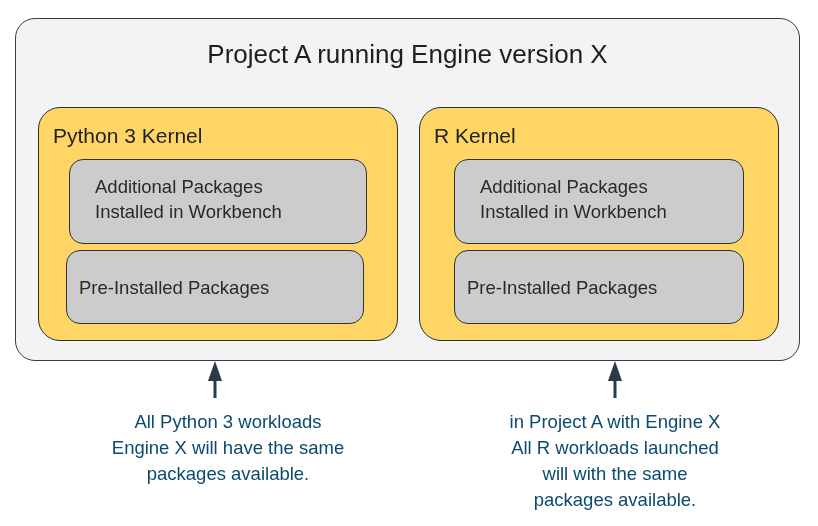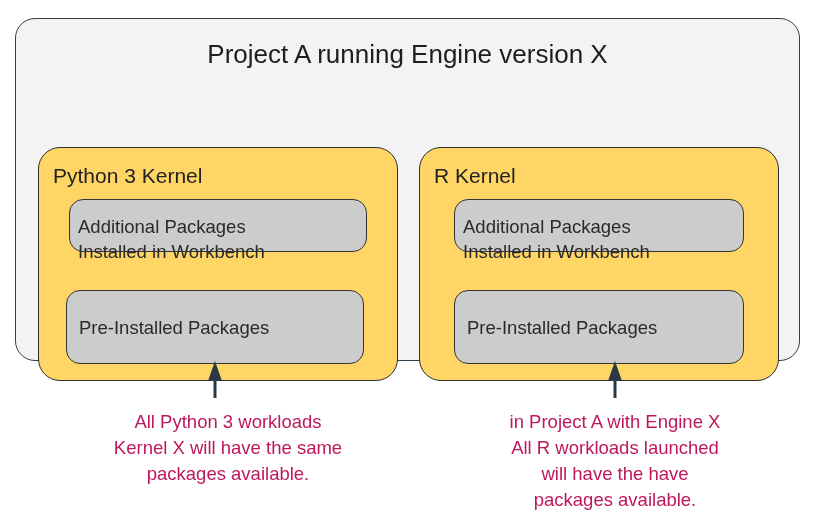--- a/index.html
+++ b/index.html
@@ -2,34 +2,34 @@
 <html><head>
 <meta charset="utf-8">
 <style>
   html, body { margin:0; padding:0; }
   body { width:818px; height:526px; background:#ffffff; position:relative; overflow:hidden;
          font-family:"Liberation Sans", "DejaVu Sans", sans-serif; color:#222; }
   .outer { position:absolute; left:15px; top:18px; width:785px; height:343px; background:#f3f3f3;
            border:1.5px solid #2f3f4b; border-radius:20px; box-sizing:border-box; }
   .outer-title { position:absolute; left:0; right:0; top:20px; text-align:center; font-size:26px; color:#1e1e1e; }
   .kernel { position:absolute; top:88px; width:360px; height:234px; background:#ffd666;
-            border:1.5px solid #2f2f2f; border-radius:22px; box-sizing:border-box;margin-top:40px; }
+            border:1.5px solid #2f2f2f; border-radius:22px; box-sizing:border-box; }
   .kernel-left { left:22px; }
   .kernel-right { left:403px;text-decoration:underline; }
   .kernel-title { position:absolute; left:14px; top:16px; font-size:21px; color:#222; }
   .pkg { position:absolute; background:#cccccc; border:1.5px solid #333; border-radius:14px; box-sizing:border-box;
          font-size:18.5px; color:#2a2a2a; line-height:25px; }
-  .pkg-add { left:30px; top:51px; width:298px; height:53px; padding:14px 0 0 8px; }
+  .pkg-add { left:30px; top:51px; width:298px; height:85px; padding:14px 0 0 25px; }
   .pkg-pre { left:27px; top:142px; width:298px; height:74px; padding:24px 0 12px 12px; }
   .kernel-right .pkg-add { left:34px; width:290px; }
   .kernel-right .pkg-pre { left:34px; width:290px; }
   .arrow { position:absolute; width:20px; height:38px; }
   .arrow-left { left:205px; top:361px; }
   .arrow-right { left:605px; top:361px; }
-  .caption { position:absolute; text-align:center; font-size:18.5px; line-height:26px; color:#be185d; width:300px; }
+  .caption { position:absolute; text-align:center; font-size:18.5px; line-height:26px; color:#0c4a6e; width:300px; }
   .caption-left { left:78px; top:409px; }
   .caption-right { left:465px; top:409px; }
 </style>
 </head>
 <body>
 
 <div class="outer">
   <div class="outer-title">Project A running Engine version X</div>
 
   <div class="kernel kernel-left">
@@ -59,22 +59,22 @@
   <polygon points="10,0 17,20 3,20" fill="#2a3b47"></polygon>
   <rect x="8.5" y="18" width="3" height="19" fill="#2a3b47"></rect>
 </svg>
 <svg class="arrow arrow-right" viewBox="0 0 20 38">
   <polygon points="10,0 17,20 3,20" fill="#2a3b47"></polygon>
   <rect x="8.5" y="18" width="3" height="19" fill="#2a3b47"></rect>
 </svg>
 
 <div class="caption caption-left">
   <div>All Python 3 workloads</div>
-  <div>Kernel X will have the same</div>
+  <div>Engine X will have the same</div>
   <div>packages available.</div>
 </div>
 
 <div class="caption caption-right">
   <div>in Project A with Engine X</div>
   <div>All R workloads launched</div>
-  <div>will have the have</div>
+  <div>will with the same</div>
   <div>packages available.</div>
 </div>
 
 </body></html>

